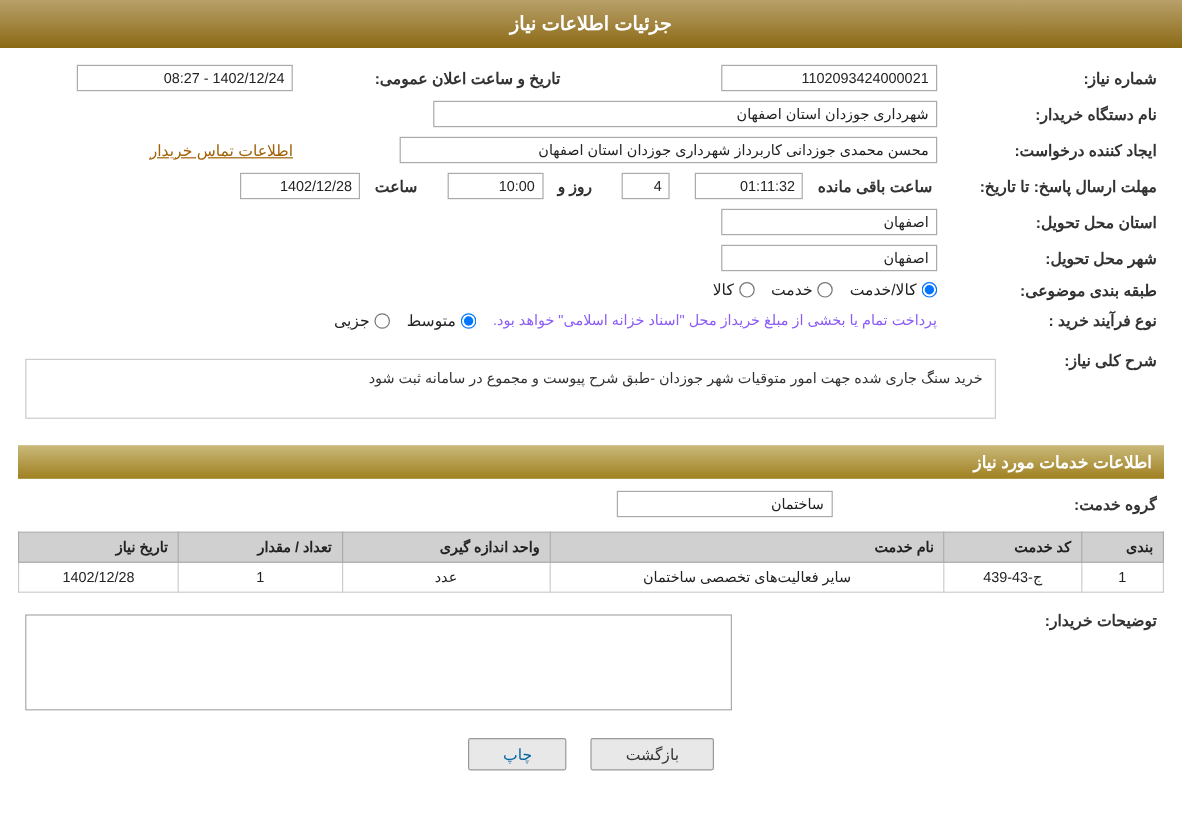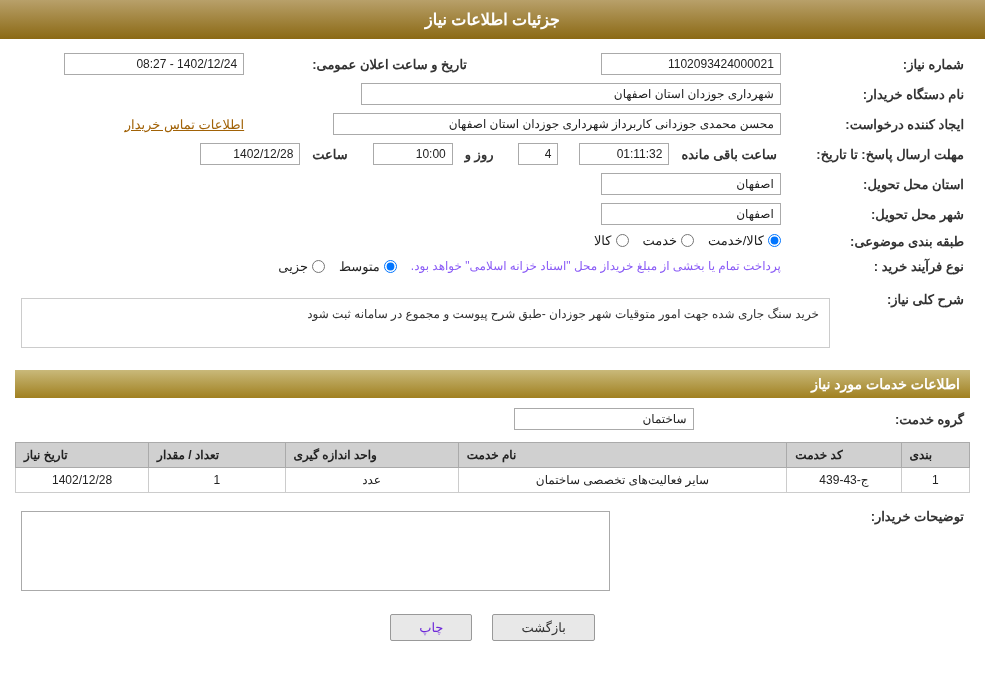--- a/index.html
+++ b/index.html
@@ -91,21 +91,21 @@
     }
     .services-table {
       width: 100%;
       border-collapse: collapse;
       margin-top: 8px;
     }
     .services-table th {
       background: #d0d0d0;
       border: 1px solid #aaa;
       padding: 5px 8px;
-      text-align: left;
+      text-align: right;
       font-weight: bold;
       font-size: 12px;
     }
     .services-table td {
       border: 1px solid #ccc;
       padding: 5px 8px;
       text-align: center;
       font-size: 12px;
     }
     .desc-box {
@@ -129,21 +129,21 @@
     .btn {
       padding: 5px 28px;
       font-family: Tahoma, Arial, sans-serif;
       font-size: 13px;
       cursor: pointer;
       border-radius: 2px;
     }
     .btn-print {
       background: #e8e8e8;
       border: 1px solid #999;
-      color: #6d28d9;
+      color: #0369a1;
     }
     .btn-back {
       background: #e8e8e8;
       border: 1px solid #999;
       color: #333;
     }
     .inline-lbl {
       font-weight: bold;
       color: #333;
       padding: 0 4px;

